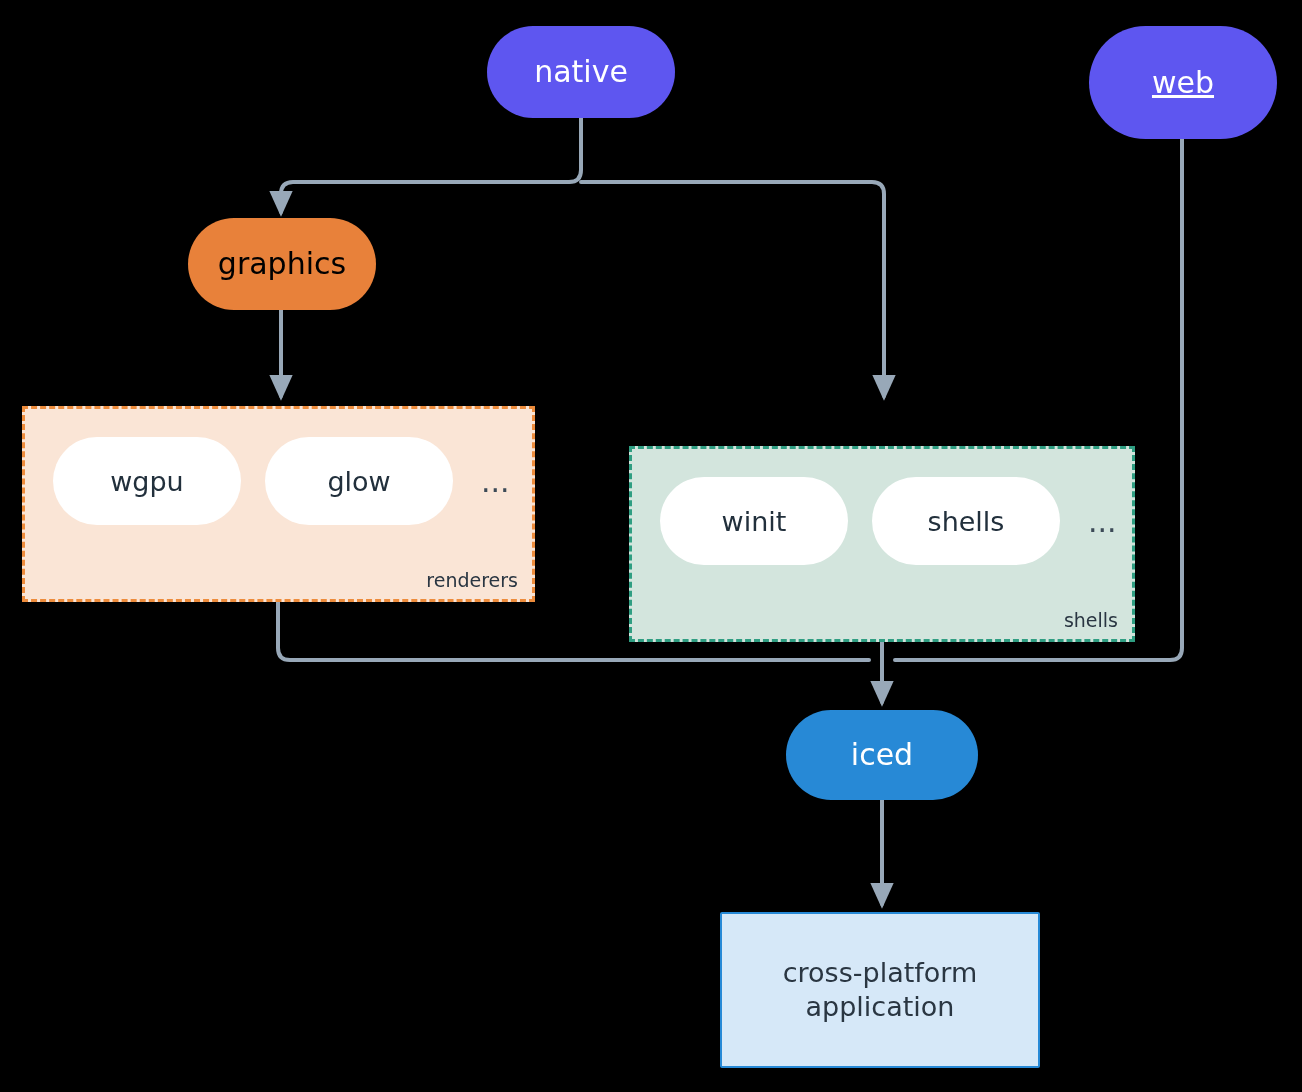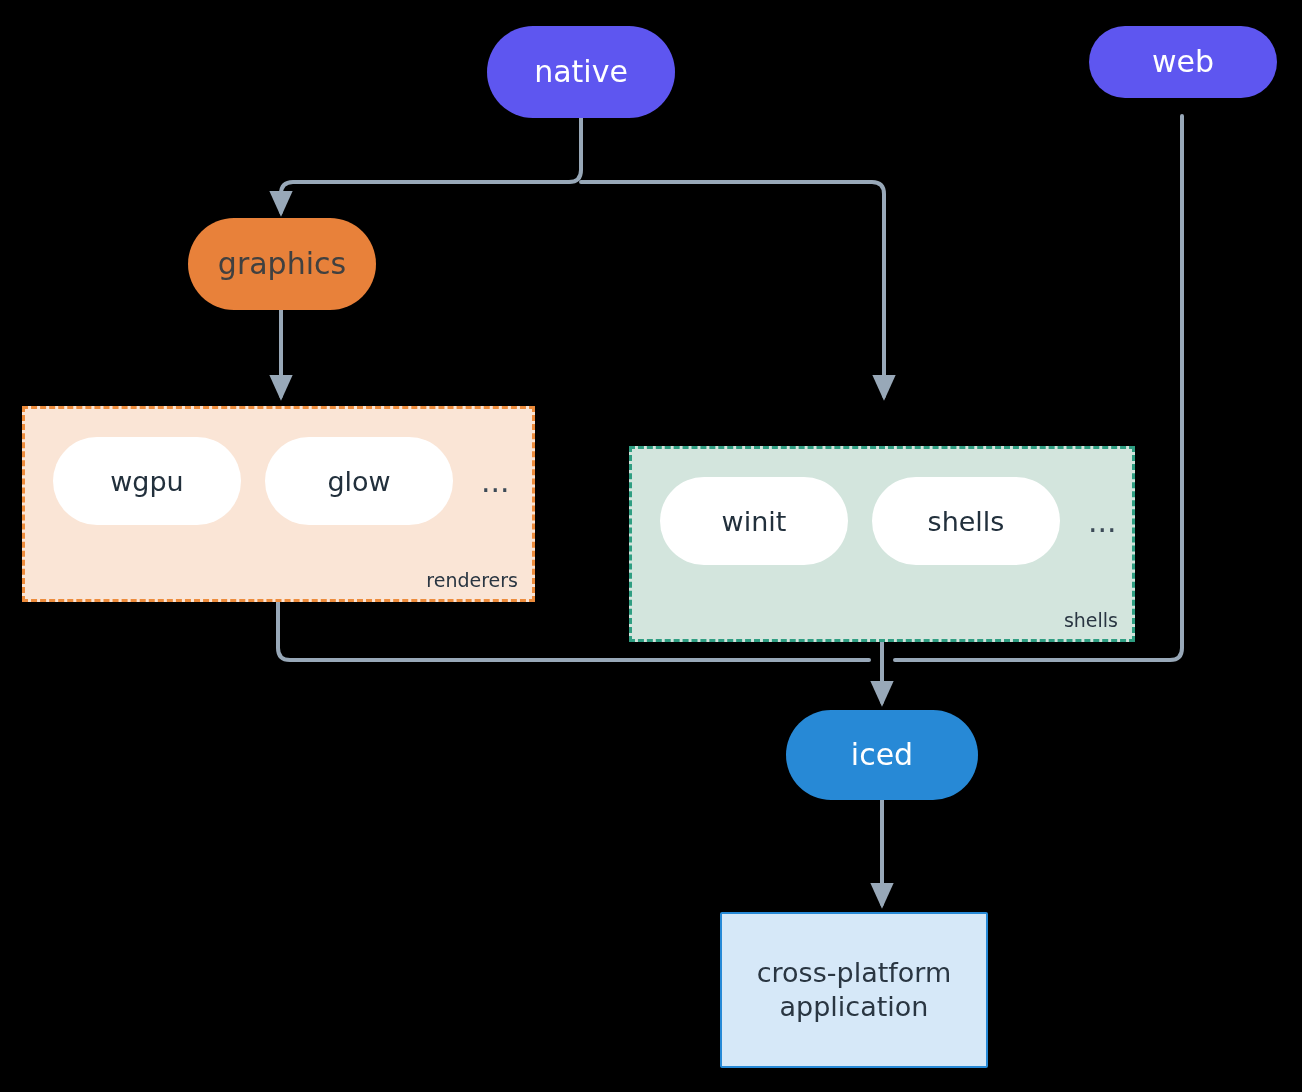--- a/index.html
+++ b/index.html
@@ -38,21 +38,21 @@
     border-radius: 999px;
   }
   .node-native, .node-web {
     background: #5e56f0;
     color: #ffffff;
     font-size: 30px;
     text-align: center;
   }
   .node-graphics {
     background: #e8813a;
-    color: #404040;
+    color: #000000;
     font-size: 30px;
   }
   .node-iced {
     background: #2789d6;
     color: #ffffff;
     font-size: 30px;
   }
   .node-app {
     background: #d6e8f8;
     border: 2px solid #2789d6;
@@ -132,21 +132,21 @@
       <path d="M 882 660 L 882 702" marker-end="url(#arrow)"></path>
 
       <path d="M 882 800 L 882 904" marker-end="url(#arrow)"></path>
     </g>
   </svg>
 
   <div class="node pill node-native" style="left:487px; top:26px; width:188px; height:92px;">
     <span>native</span>
   </div>
 
-  <div class="node pill node-web" style="left:1089px; top:26px; width:188px; height:72px;">
+  <div class="node pill node-web" style="left:1089px; top:26px; width:188px; height:113px;text-decoration:underline;">
     <span>web</span>
   </div>
 
   <div class="node pill node-graphics" style="left:188px; top:218px; width:188px; height:92px;">
     <span>graphics</span>
   </div>
 
   <div class="cluster cluster-renderers" style="left:22px; top:406px; width:513px; height:196px;">
     <div class="leaf" style="left:28px; top:28px; width:188px; height:88px;">
       <span>wgpu</span>
@@ -166,18 +166,18 @@
       <span>shells</span>
     </div>
     <div class="ellipsis" style="left:456px; top:58px;">...</div>
     <div class="cluster-label">shells</div>
   </div>
 
   <div class="node pill node-iced" style="left:786px; top:710px; width:192px; height:90px;">
     <span>iced</span>
   </div>
 
-  <div class="node node-app" style="left:720px; top:912px; width:268px; height:156px;">
+  <div class="node node-app" style="left:720px; top:912px; width:320px; height:156px;">
     <span class="line">cross-platform</span>
     <span class="line">application</span>
   </div>
 
 </div>
 
 </body></html>

